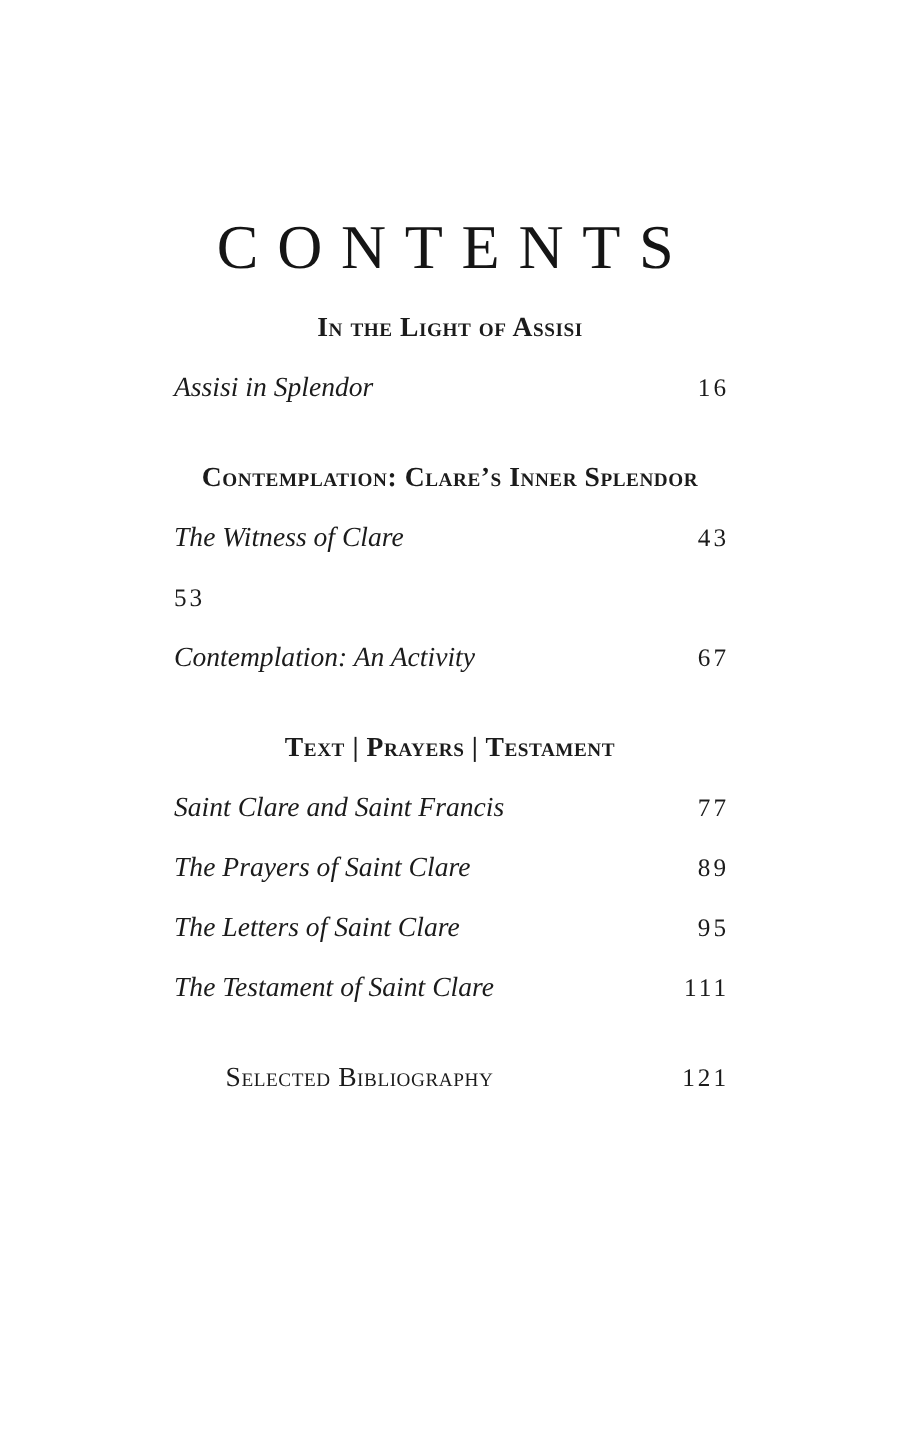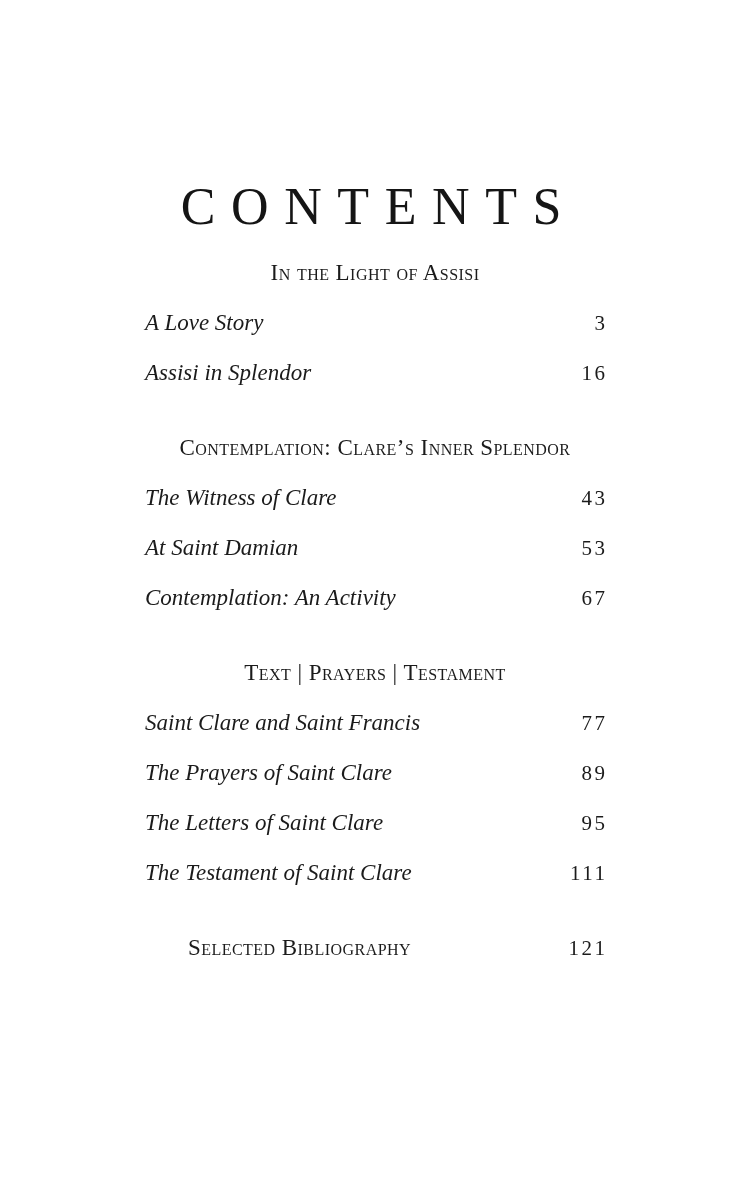--- a/index.html
+++ b/index.html
@@ -33,21 +33,21 @@
     letter-spacing: 0.30em;
     text-indent: 0.15em;
     text-align: center;
     color: #151515;
   }
   .section-heading {
     margin: 0;
     height: 50px;
     line-height: 50px;
     font-size: 23px;
-    font-weight: normal;
+    font-weight: bold;
     font-variant: small-caps;
     letter-spacing: 0.02em;
     text-align: center;
     color: #1b1b1b;
   }
   .toc-section { margin-top: 25px; }
   #sections .toc-section:first-child { margin-top: 16px; }
   .entry {
     display: flex;
     justify-content: space-between;
@@ -78,42 +78,37 @@
 </head>
 <body>
 
 <div class="page">
   <div class="content">
     <h1 class="title">CONTENTS</h1>
     <div id="sections">
   <section class="toc-section">
     <h2 class="section-heading">In the Light of Assisi</h2>
 
-  <div class="entry">
-    <span class="entry-title">A Love Story</span>
-    <span class="page-num">3</span>
-  </div>
 
   <div class="entry">
     <span class="entry-title">Assisi in Splendor</span>
     <span class="page-num">16</span>
   </div>
 
 </section>
 
   <section class="toc-section">
     <h2 class="section-heading">Contemplation: Clare’s Inner Splendor</h2>
 
   <div class="entry">
     <span class="entry-title">The Witness of Clare</span>
     <span class="page-num">43</span>
   </div>
 
   <div class="entry">
-    <span class="entry-title">At Saint Damian</span>
     <span class="page-num">53</span>
   </div>
 
   <div class="entry">
     <span class="entry-title">Contemplation: An Activity</span>
     <span class="page-num">67</span>
   </div>
 </section>
 
   <section class="toc-section">

